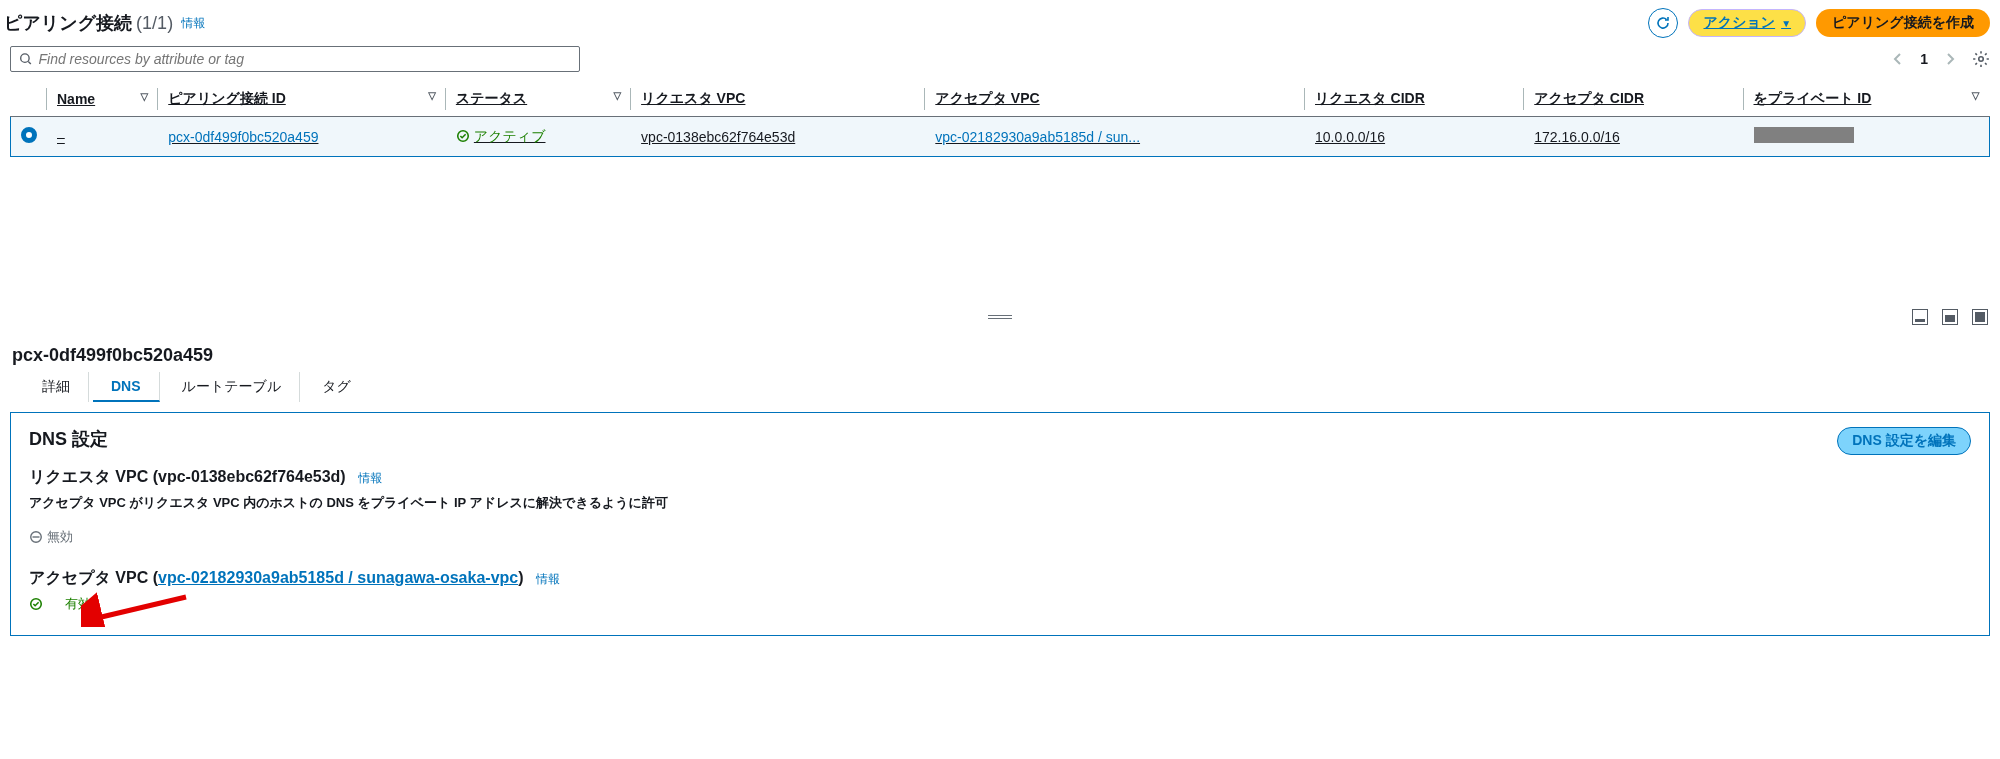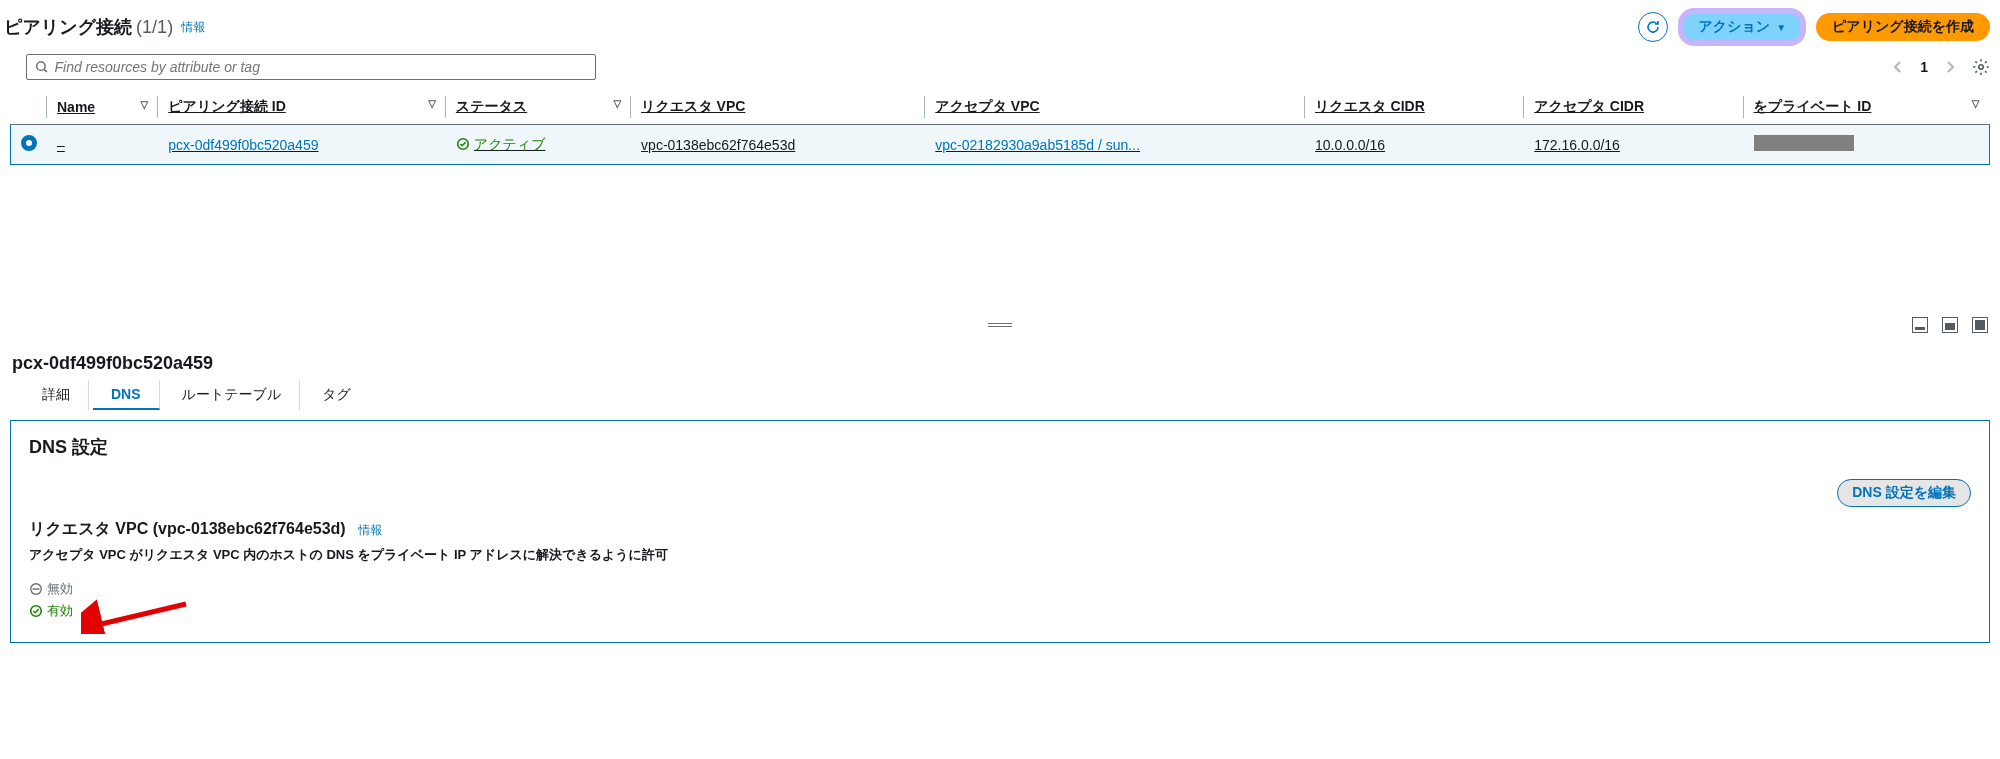--- a/index.html
+++ b/index.html
@@ -8,26 +8,26 @@
   
   .header-row { display: flex; align-items: center; padding: 8px 10px 4px 4px; }
   .header-title { font-size: 18px; font-weight: 700; }
   .header-count { font-size: 18px; font-weight: 400; color: #545b64; margin-left: 4px; text-align: right; }
   .info-link { font-size: 12px; color: #0073bb; margin-left: 8px; cursor: pointer; }
   .header-right { margin-left: auto; display: flex; align-items: center; gap: 10px; }
   
   .refresh-btn { width: 30px; height: 30px; border: 1px solid #0073bb; border-radius: 50%; display: flex; align-items: center; justify-content: center; cursor: pointer; color: #0073bb; background: #fff; }
   .refresh-btn svg { width: 16px; height: 16px; }
   
-  .btn-secondary { border: 6px solid #c4b5fd; color: #0073bb; background: #7dd3fc; border-radius: 16px; padding: 4px 14px; font-size: 14px; font-weight: 700; cursor: pointer; display: flex; align-items: center; gap: 6px; }
+  .btn-secondary { border: 1px solid #c4b5fd; color: #0073bb; background: #fde047; border-radius: 16px; padding: 4px 14px; font-size: 14px; font-weight: 700; cursor: pointer; display: flex; align-items: center; gap: 6px; text-decoration: underline; }
   .btn-primary { border: none; background: #ff9900; color: #16191f; border-radius: 16px; padding: 5px 16px; font-size: 14px; font-weight: 700; cursor: pointer; }
   
   
   .search-row { display: flex; align-items: center; padding: 4px 10px 10px 10px; gap: 14px; }
-  .search-box { display: flex; align-items: center; border: 1px solid #687078; border-radius: 2px; padding: 4px 8px; width: 570px; background: #fff; margin-left: 16px; }
+  .search-box { display: flex; align-items: center; border: 1px solid #687078; border-radius: 2px; padding: 4px 8px; width: 570px; background: #fff; }
   .search-box svg { width: 14px; height: 14px; color: #545b64; margin-right: 6px; }
   .search-input { border: none; outline: none; font-style: italic; font-size: 14px; width: 100%; color: #687078; }
   .pager { margin-left: auto; display: flex; align-items: center; gap: 14px; color: #687078; }
   .pager .chev { cursor: pointer; width: 16px; height: 16px; display: inline-flex; align-items: center; justify-content: center; }
   .pager .page-num { color: #16191f; font-weight: 700; }
   .gear-btn { cursor: pointer; color: #545b64; width: 18px; height: 18px; display: inline-flex; }
   
   
   .table-wrap { padding: 0 10px; text-decoration: underline; }
   table.data { width: 100%; border-collapse: collapse; }
@@ -56,28 +56,28 @@
   
   .detail-title { font-size: 18px; font-weight: 700; padding: 8px 12px 6px 12px; }
   .tabs { display: flex; gap: 4px; padding: 0 24px; border-bottom: 0; }
   .tab { padding: 6px 18px; font-size: 14px; cursor: pointer; border-right: 1px solid #d5dbdb; }
   .tab:last-child { border-right: none; }
   .tab.active { color: #0073bb; font-weight: 700; border-bottom: 2px solid #0073bb; }
   
   .panel { margin: 10px; border: 1px solid #0073bb; background: #fff; padding: 14px 18px 22px 18px; }
   .panel-head { display: flex; align-items: flex-start; margin-bottom: 10px; }
   .panel-head h3 { font-size: 18px; font-weight: 700; }
-  .btn-outline { margin-left: auto; border: 1px solid #0073bb; color: #0073bb; background: #e5e5e5; border-radius: 16px; padding: 4px 14px; font-size: 14px; font-weight: 700; cursor: pointer; margin-top: 44px; }
+  .btn-outline { margin-left: auto; border: 1px solid #0073bb; color: #0073bb; background: #7dd3fc; border-radius: 16px; padding: 4px 14px; font-size: 14px; font-weight: 700; cursor: pointer; }
   
   .section-title { font-size: 16px; font-weight: 700; margin-top: 12px; margin-bottom: 6px; }
   .section-title .info-link { font-weight: 400; }
   .desc { font-size: 13px; font-weight: 700; margin-top: 6px; }
   .status-disabled { color: #687078; font-size: 13px; display: flex; align-items: center; gap: 4px; margin-top: 16px; }
   .status-disabled svg { width: 14px; height: 14px; }
-  .status-enabled { color: #1d8102; font-size: 13px; display: flex; align-items: center; gap: 4px; margin-top: 4px; }
+  .status-enabled { color: #1d8102; font-size: 13px; display: flex; align-items: center; gap: 22px; margin-top: 4px; }
   .status-enabled svg { width: 14px; height: 14px; }
   .underline-link { color: #0073bb; text-decoration: underline; font-weight: 700; cursor: pointer; }
   
   
   .red-arrow { position: absolute; pointer-events: none; }
 </style>
 </head>
 <body>
 
 <div class="header-row">
@@ -191,20 +191,24 @@
   </div>
   <div class="desc">アクセプタ VPC がリクエスタ VPC 内のホストの DNS をプライベート IP アドレスに解決できるように許可</div>
   <div class="status-disabled">
     <svg viewBox="0 0 16 16" fill="none" stroke="#687078" stroke-width="1.6">
         <circle cx="8" cy="8" r="6"></circle>
         <path d="M4 8h8"></path>
       </svg>
     <span>無効</span>
   </div>
 
+  <div class="section-title" style="margin-top:22px;">
+    <span>アクセプタ VPC (</span><span class="underline-link">vpc-02182930a9ab5185d / sunagawa-osaka-vpc</span><span>)</span>
+    <span class="info-link">情報</span>
+  </div>
   <div class="status-enabled">
     <svg viewBox="0 0 16 16" fill="none" stroke="#1d8102" stroke-width="1.8">
         <circle cx="8" cy="8" r="6"></circle>
         <path d="M5 8l2 2 4-4"></path>
       </svg>
     <span>有効</span>
   </div>
 
   <svg class="red-arrow" style="left:70px; bottom:8px;" width="110" height="36" viewBox="0 0 110 36">
     <defs>

